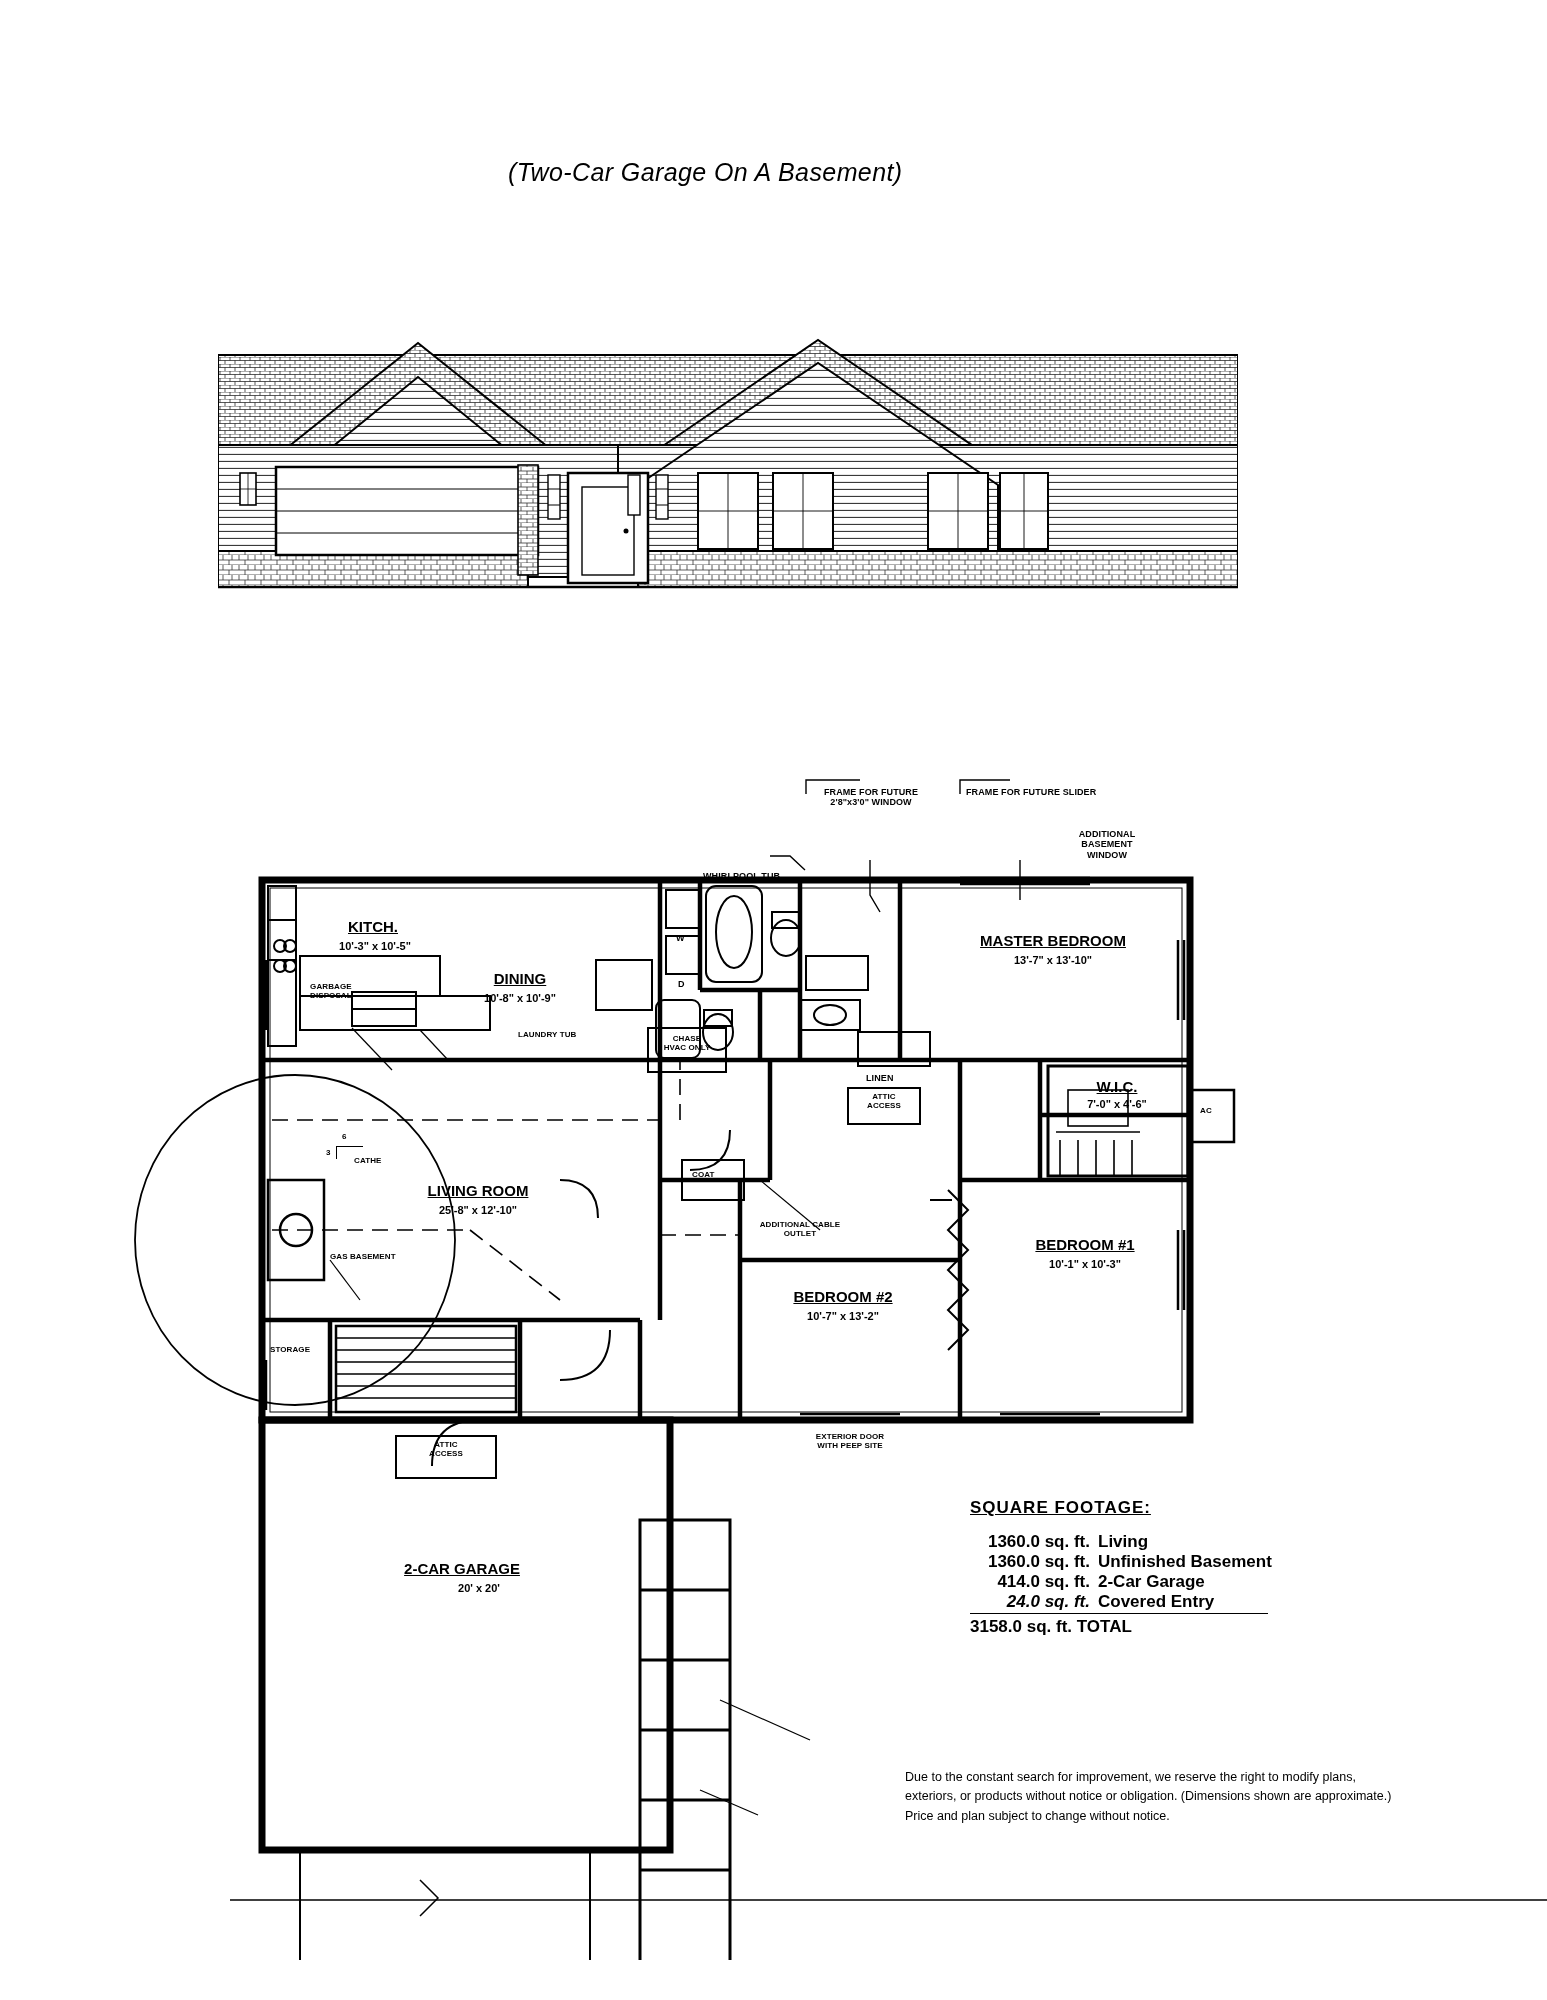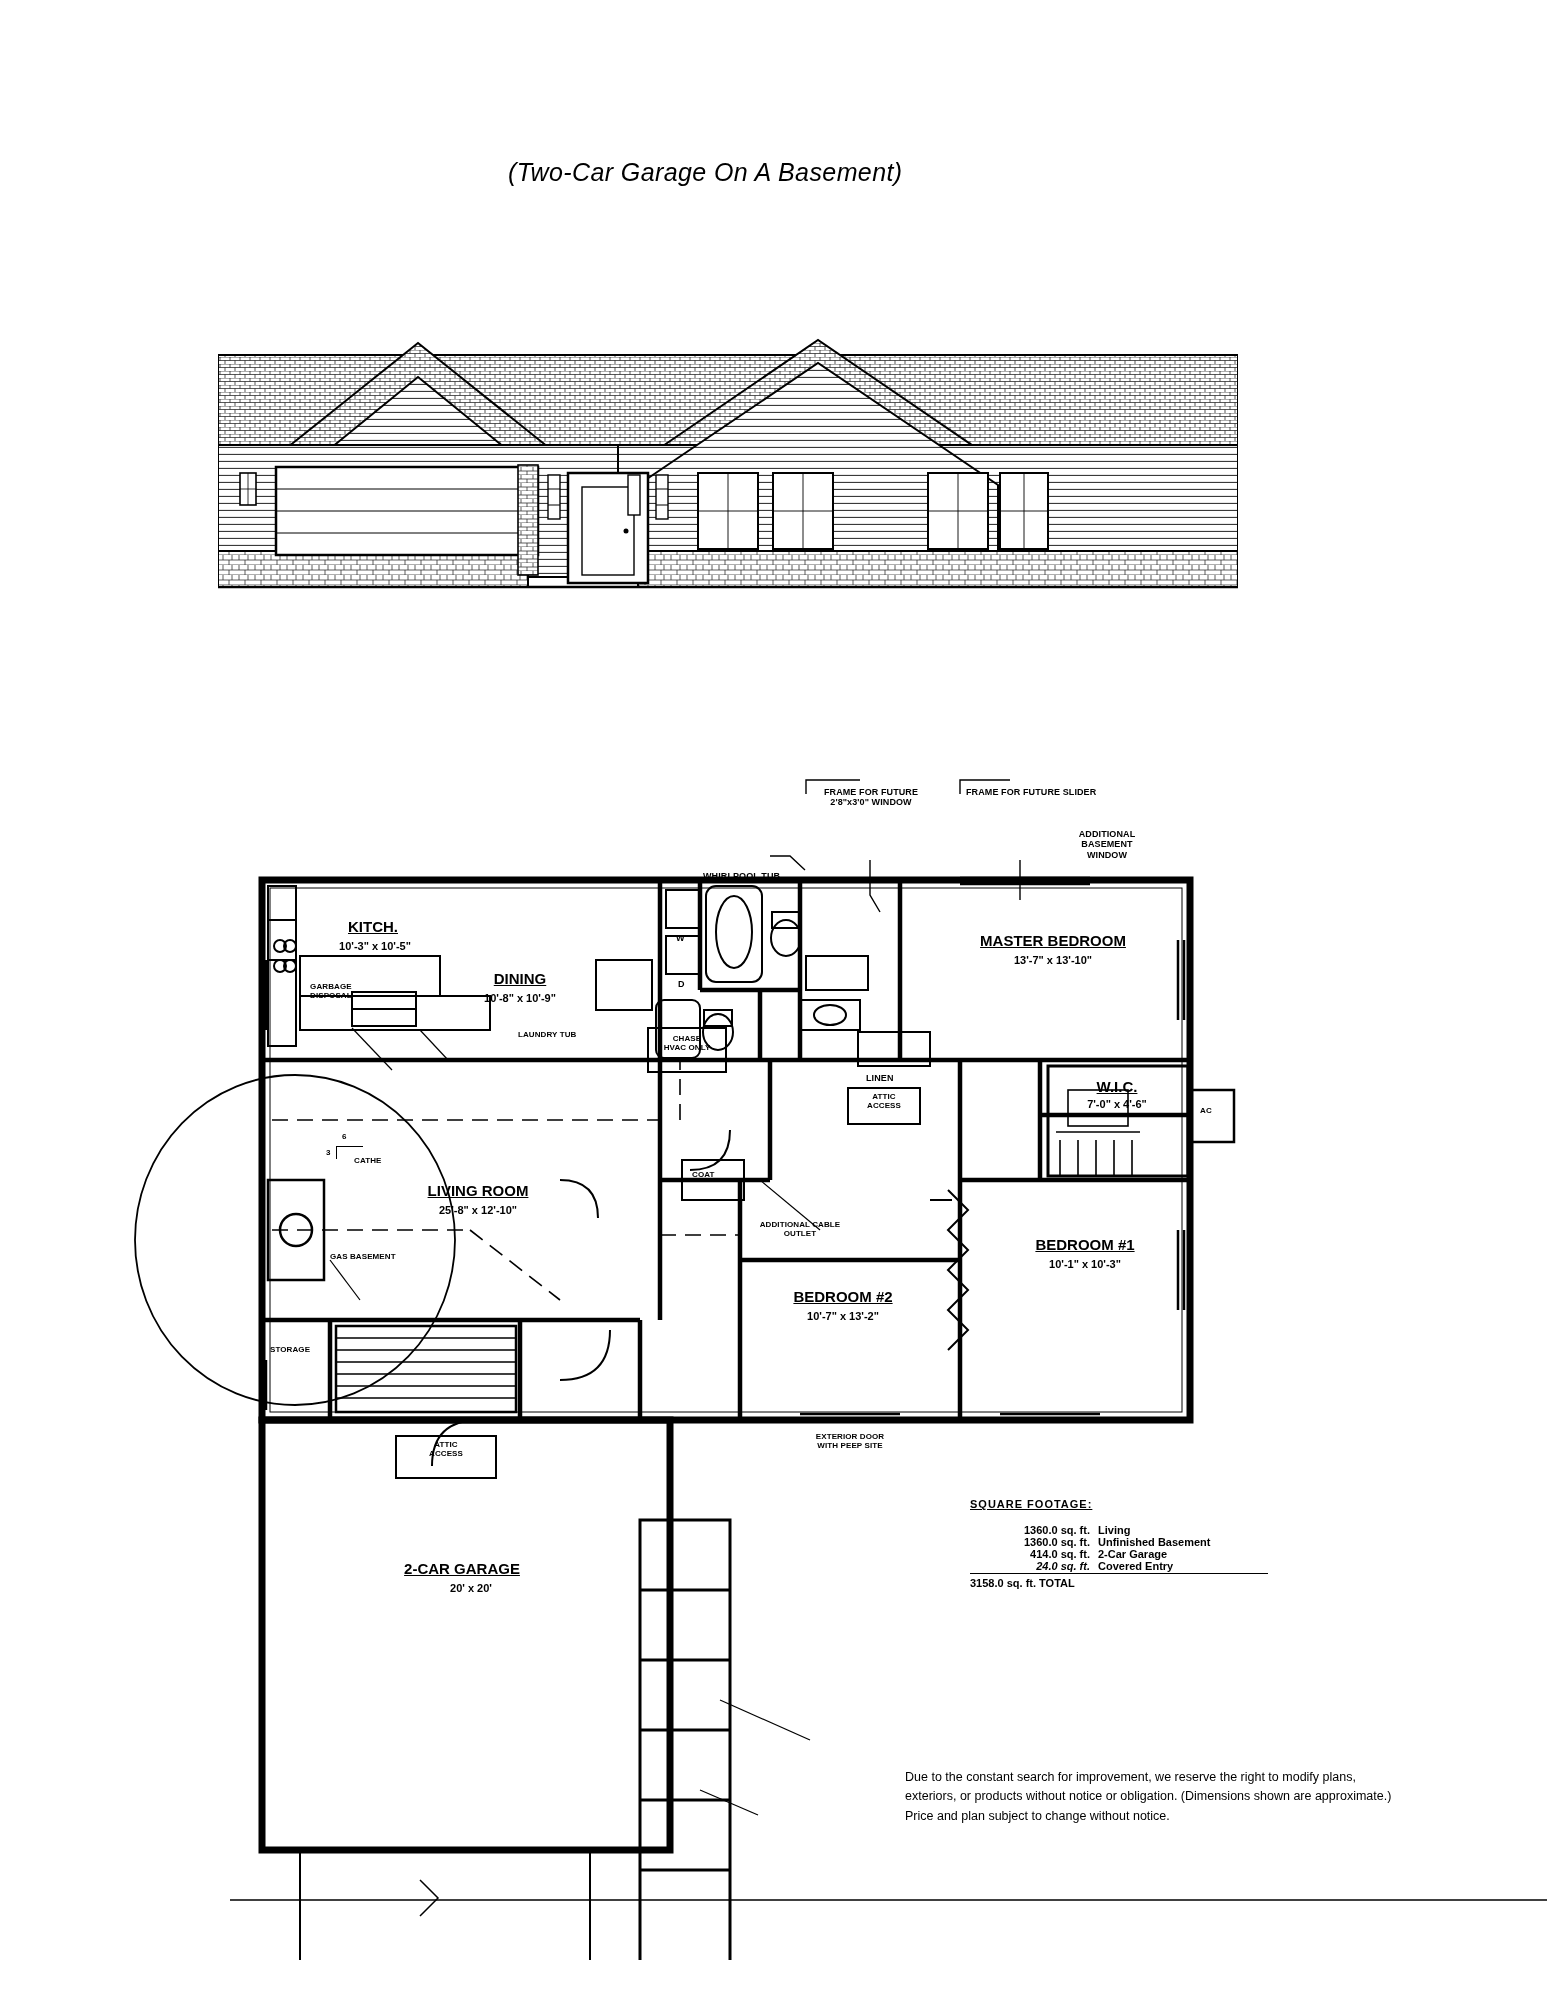--- a/index.html
+++ b/index.html
@@ -5,21 +5,21 @@
   html,body{margin:0;padding:0;background:#fff;}
   body{width:1547px;height:2000px;position:relative;font-family:"Liberation Sans",sans-serif;color:#000;overflow:hidden;}
   .abs{position:absolute;}
   .ttl{font-style:italic;font-weight:normal;font-size:25px;letter-spacing:.4px;}
   .tiny{font-size:9px;font-weight:bold;letter-spacing:.1px;line-height:1.15;margin-top:33px;}
   .tiny2{font-size:8px;font-weight:bold;letter-spacing:.1px;line-height:1.15;}
   .room-name{font-size:15px;font-weight:bold;text-align:center;}
   .room-dim{font-size:11px;font-weight:bold;text-align:center;}
   .ul{text-decoration:underline;}
   .ctr{text-align:center;}
-  .sqft{font-size:11px;font-weight:bold;}
+  .sqft{font-size:17px;font-weight:bold;}
   .disc{font-size:12.5px;line-height:1.55;}
   svg{display:block;}
 </style>
 </head>
 <body>
 
 <div class="abs ttl" style="left:508px;top:158px;">(Two-Car Garage On A Basement)</div>
 
 <div class="abs" style="left:218px;top:315px;width:1020px;height:340px;">
   <svg width="1020" height="340" viewBox="0 0 1020 340">
@@ -311,21 +311,21 @@
   <div class="abs room-name ul" style="left:378px;top:422px;width:200px;">LIVING ROOM</div>
   <div class="abs room-dim" style="left:388px;top:444px;width:180px;">25'-8" x 12'-10"</div>
 
   <div class="abs room-name ul" style="left:1000px;top:476px;width:170px;">BEDROOM #1</div>
   <div class="abs room-dim" style="left:1000px;top:498px;width:170px;">10'-1" x 10'-3"</div>
 
   <div class="abs room-name ul" style="left:748px;top:528px;width:190px;">BEDROOM #2</div>
   <div class="abs room-dim" style="left:748px;top:550px;width:190px;">10'-7" x 13'-2"</div>
 
   <div class="abs room-name ul" style="left:352px;top:800px;width:220px;">2-CAR GARAGE</div>
-  <div class="abs room-dim" style="left:386px;top:822px;width:170px;">20' x 20'</div>
+  <div class="abs room-dim" style="left:394px;top:822px;width:170px;">20' x 20'</div>
 
   <div class="abs tiny2" style="left:310px;top:222px;white-space:pre-line;text-align:right;">GARBAGE
 DISPOSAL</div>
   <div class="abs tiny2" style="left:518px;top:270px;">LAUNDRY TUB</div>
   <div class="abs tiny2 ctr" style="left:650px;top:274px;width:74px;white-space:pre-line;">CHASE
 HVAC ONLY</div>
   <div class="abs tiny" style="left:866px;top:280px;">LINEN</div>
   <div class="abs tiny2 ctr" style="left:848px;top:332px;width:72px;white-space:pre-line;">ATTIC
 ACCESS</div>
   <div class="abs tiny2" style="left:692px;top:410px;">COAT</div>

